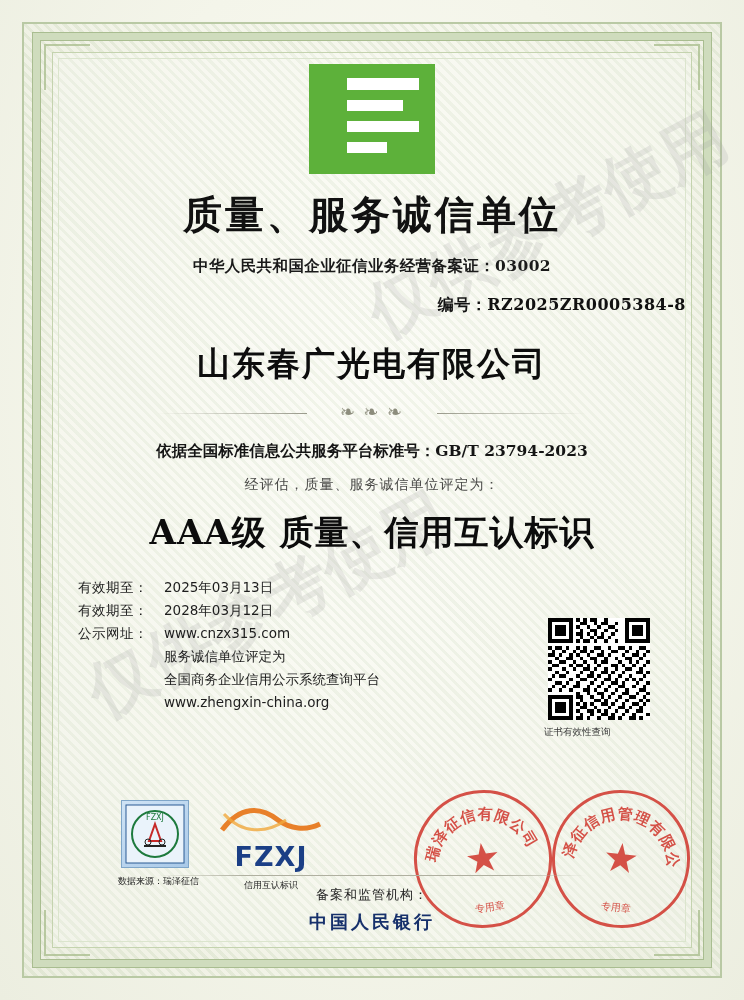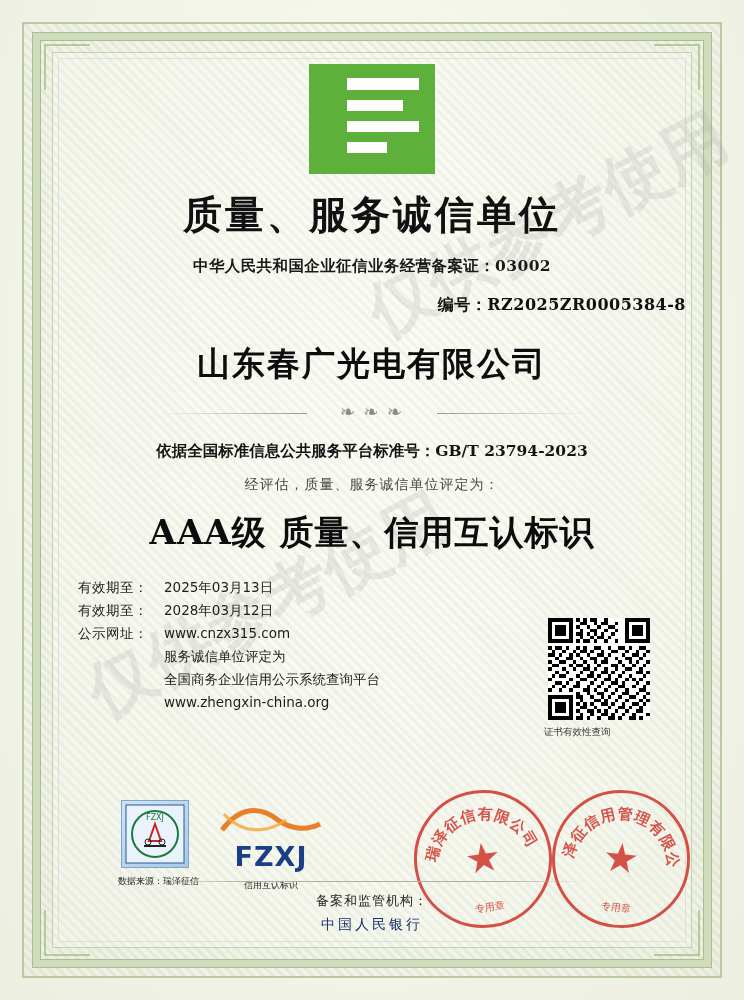--- a/index.html
+++ b/index.html
@@ -316,22 +316,22 @@
     background: linear-gradient(to right, rgba(150,150,140,0), #b0b0a0 20%, #b0b0a0 80%, rgba(150,150,140,0));
   }
   .footer-label {
     font-size: 13px;
     color: #1e1e1e;
     font-family: "DejaVu Serif", serif;
     letter-spacing: 1px;
   }
   .footer-bank {
     margin-top: 6px;
-    font-size: 14px;
-    font-weight: normal;
+    font-size: 18px;
+    font-weight: bold;
     color: #16306b;
     font-family: "DejaVu Serif", serif;
     letter-spacing: 3px;
   }
   .footer-bank-en {
     margin-top: 3px;
     font-size: 9.5px;
     color: #16306b;
     font-family: "DejaVu Sans", sans-serif;
     letter-spacing: 1.3px;

